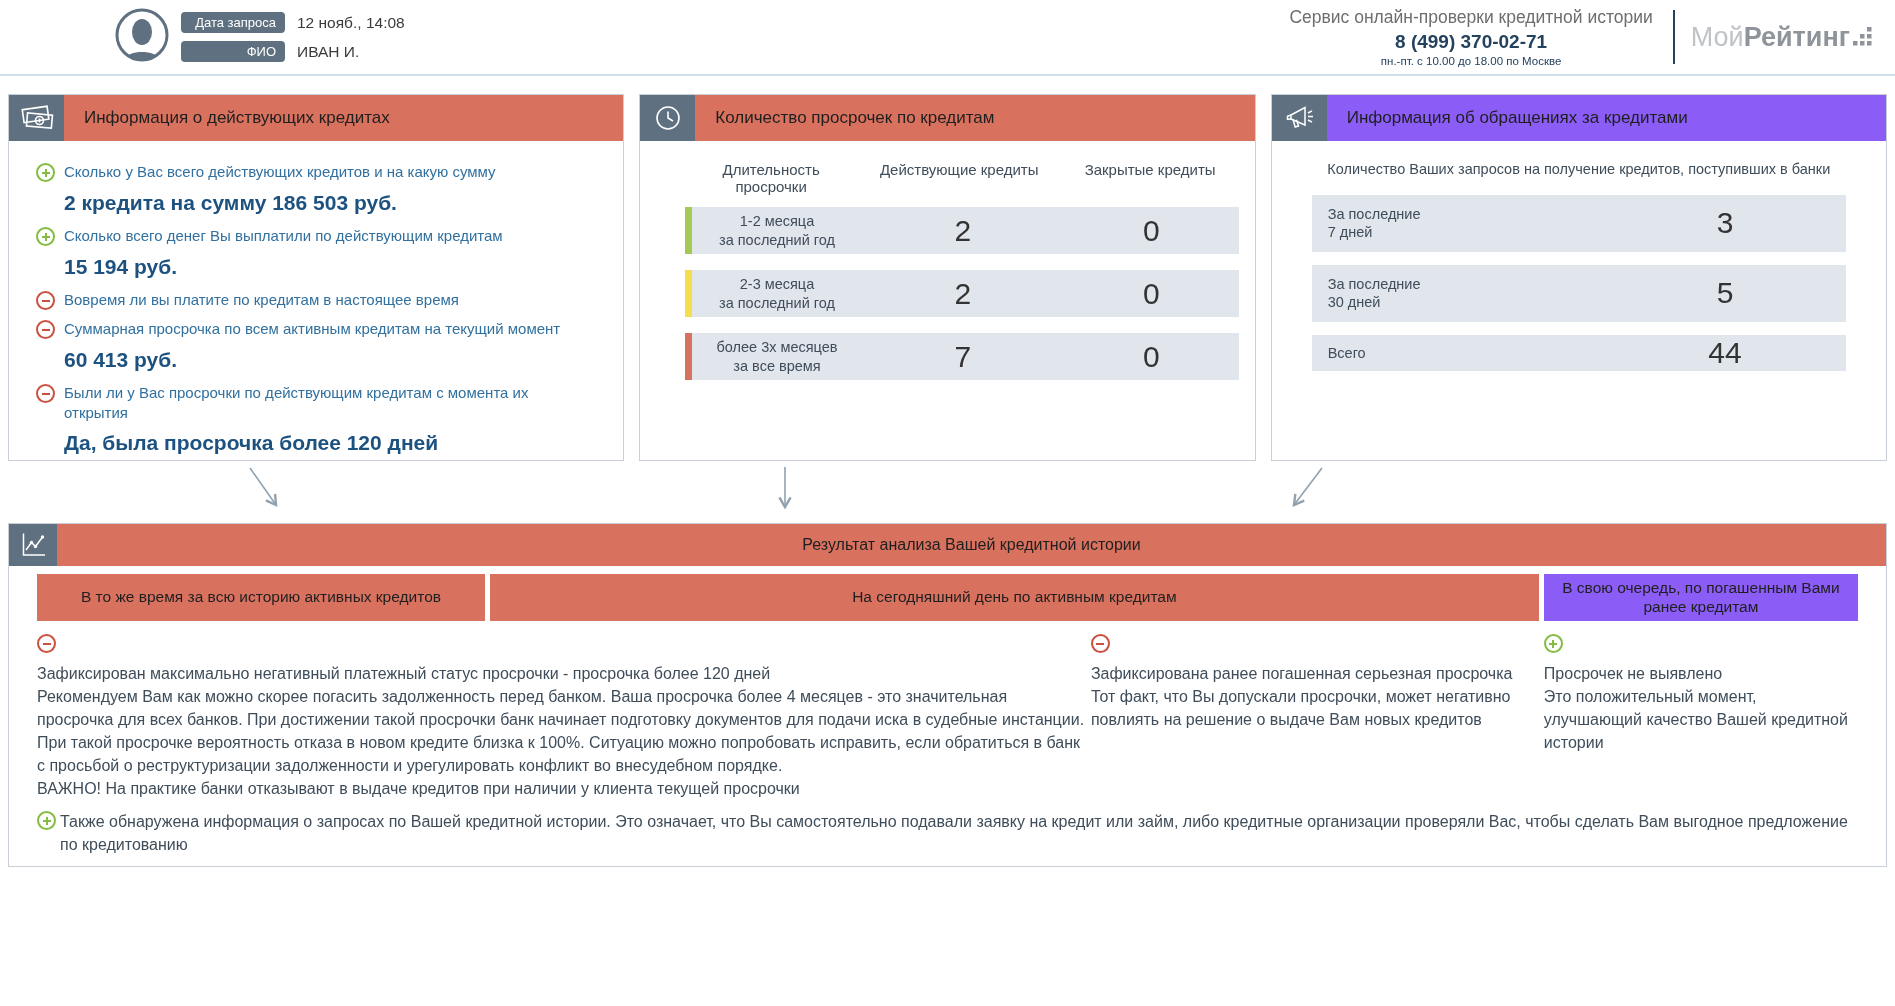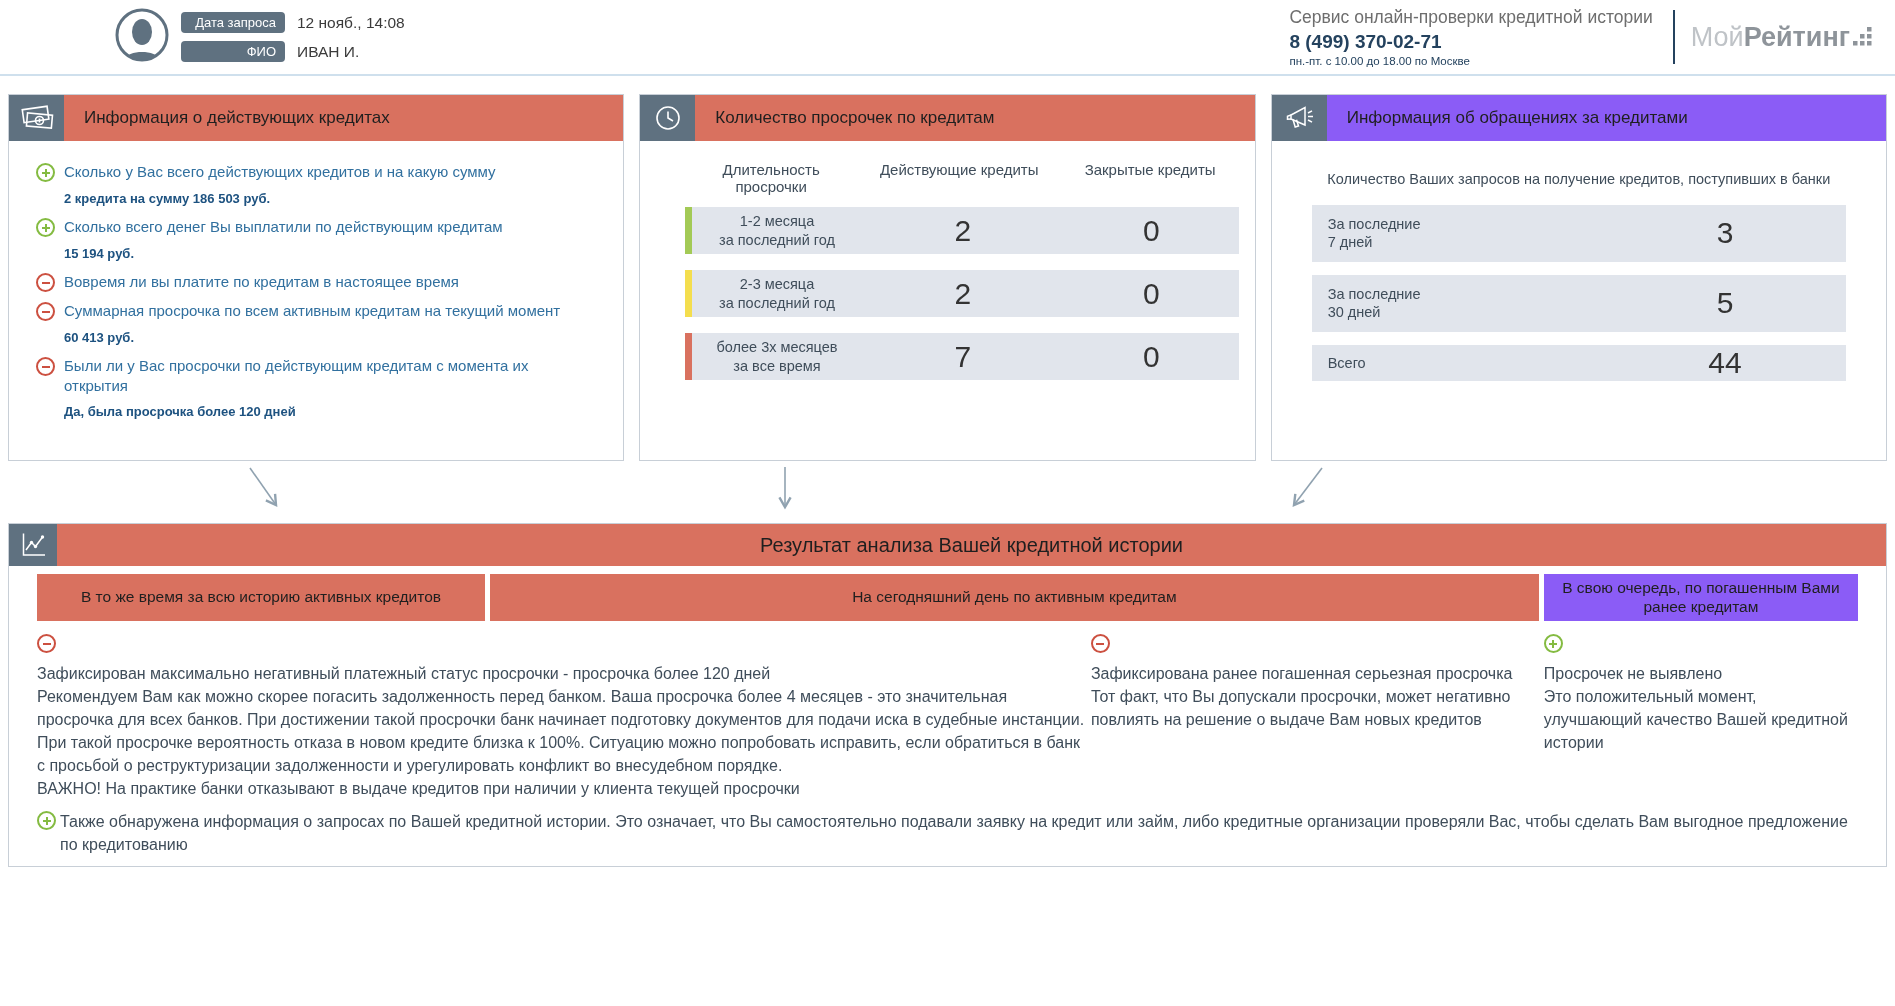--- a/index.html
+++ b/index.html
@@ -6,21 +6,21 @@
   .page{width:1895px;height:1006px;background:#fff;font-family:"Liberation Sans",sans-serif;position:relative;overflow:hidden;}
 
   
   .top-header{display:flex;align-items:center;height:76px;padding:0 20px 0 113px;border-bottom:2px solid #cfe0ed;box-sizing:border-box;}
   .avatar-wrap{flex:none;margin-right:10px;}
   .id-badges{display:flex;flex-direction:column;gap:8px;}
   .id-line{display:flex;align-items:center;}
   .badge{background:#5f7180;color:#fff;font-size:13px;border-radius:4px;padding:3px 9px;width:86px;text-align:right;flex:none;}
   .id-value{margin-left:12px;font-size:15.5px;color:#3b3b3b;}
   .hdr-spacer{flex:1;}
-  .hdr-right{text-align:left;margin-left:27px;}
+  .hdr-right{text-align:center;margin-left:27px;}
   .svc-title{font-size:17.5px;color:#6e6e6e;margin-bottom:3px;}
   .phone{font-size:19px;font-weight:bold;color:#24425e;}
   .hours{font-size:11.5px;color:#24425e;margin-top:2px;}
   .hdr-divider{width:2px;height:54px;background:#24425e;margin:0 16px 0 20px;flex:none;}
   .logo{display:flex;align-items:baseline;font-size:27px;white-space:nowrap;}
   .logo-light{color:#bfc3c7;}
   .logo-bold{color:#8e949a;font-weight:bold;}
   .logo-bars{margin-left:3px;}
 
   
@@ -34,55 +34,55 @@
 
   
   .qa-body{padding:21px 28px 0 27px;}
   .ic{width:19px;height:19px;border-radius:50%;border:2px solid;box-sizing:border-box;flex:none;position:relative;margin-top:1px;}
   .ic::before{content:"";position:absolute;left:3.5px;right:3.5px;top:50%;margin-top:-1px;height:2px;background:currentColor;}
   .ic.plus::after{content:"";position:absolute;top:3.5px;bottom:3.5px;left:50%;margin-left:-1px;width:2px;background:currentColor;}
   .ic.plus{color:#84bb41;border-color:#84bb41;}
   .ic.minus{color:#cc5040;border-color:#cc5040;}
   .q-row{display:flex;gap:9px;align-items:flex-start;margin-bottom:9px;}
   .q-text{font-size:15px;color:#31709f;line-height:1.3;}
-  .a-text{margin:0 0 11px 28px;font-size:13px;font-weight:bold;color:#1d5280;}
+  .a-text{margin:0 0 11px 28px;font-size:21px;font-weight:bold;color:#1d5280;}
 
   
   .dl-body{padding-top:20px;}
   .dl-table{margin:0 16px 0 45px;}
   .dl-headrow{display:grid;grid-template-columns:31% 37% 32%;font-size:15px;color:#3f4d5a;text-align:center;margin-bottom:12px;}
   .dl-row{display:grid;grid-template-columns:31% 37% 32%;align-items:center;background:#e1e5ec;height:47px;margin-bottom:16px;border-left:7px solid;box-sizing:border-box;}
   .dl-row.sev-0{border-left-color:#a3ca56;}
   .dl-row.sev-1{border-left-color:#f4de4e;}
   .dl-row.sev-2{border-left-color:#d9715f;}
   .dl-period{text-align:center;font-size:14.5px;color:#3f4d5a;line-height:1.25;}
   .dl-val{text-align:center;font-size:30px;color:#333;}
 
   
-  .inq-body{padding-top:29px;}
+  .inq-body{padding-top:19px;}
   .inq-subtitle{text-align:center;font-size:14.5px;color:#3f4d5a;line-height:1.3;margin:0 55px 16px;}
   .inq-rows{margin:0 40px;}
   .inq-row{background:#e1e5ec;display:flex;align-items:center;padding:0 16px;margin-bottom:13px;}
   .inq-row.tall{height:57px;}
   .inq-row.short{height:36px;}
   .inq-label{flex:1;font-size:14.5px;color:#3f4d5a;line-height:1.25;}
   .inq-val{width:210px;text-align:center;font-size:30px;color:#333;}
 
   
   .arrows-row{position:relative;height:62px;}
   .arrows-row svg{position:absolute;top:4px;}
   .arrow-1{left:246px;}
   .arrow-2{left:768px;}
   .arrow-3{left:1282px;}
 
   
   .analysis{margin:0 8px;border:1px solid #c8cfd7;box-sizing:border-box;padding-bottom:10px;background:#fff;}
   .an-band{display:flex;height:42px;}
   .an-iconbox{width:48px;background:#5f7180;display:flex;align-items:center;justify-content:center;flex:none;}
-  .an-title{flex:1;background:#d9715f;display:flex;align-items:center;justify-content:center;font-size:20px;color:#1f1f1f;}
+  .an-title{flex:1;background:#d9715f;display:flex;align-items:center;justify-content:center;font-size:16px;color:#1f1f1f;}
   .an-heads{display:flex;gap:5px;margin:8px 28px 0;}
   .an-h{display:flex;align-items:center;justify-content:center;text-align:center;min-height:47px;font-size:15.5px;color:#1f1f1f;line-height:1.2;padding:2px 10px;box-sizing:border-box;}
   .col-a{flex:0 0 57.6%;}
   .col-b{flex:0 0 24.6%;}
   .col-c{flex:1;}
   .an-cols{display:flex;gap:5px;margin:12px 28px 0;align-items:flex-start;}
   .an-col{display:flex;gap:9px;align-items:flex-start;box-sizing:border-box;flex-direction:column;}
   .an-text{font-size:16px;color:#3f4d5a;line-height:1.44;}
   .an-foot{display:flex;gap:4px;margin:10px 28px 0;font-size:16px;color:#3f4d5a;line-height:1.35;align-items:flex-start;}
 </style>

